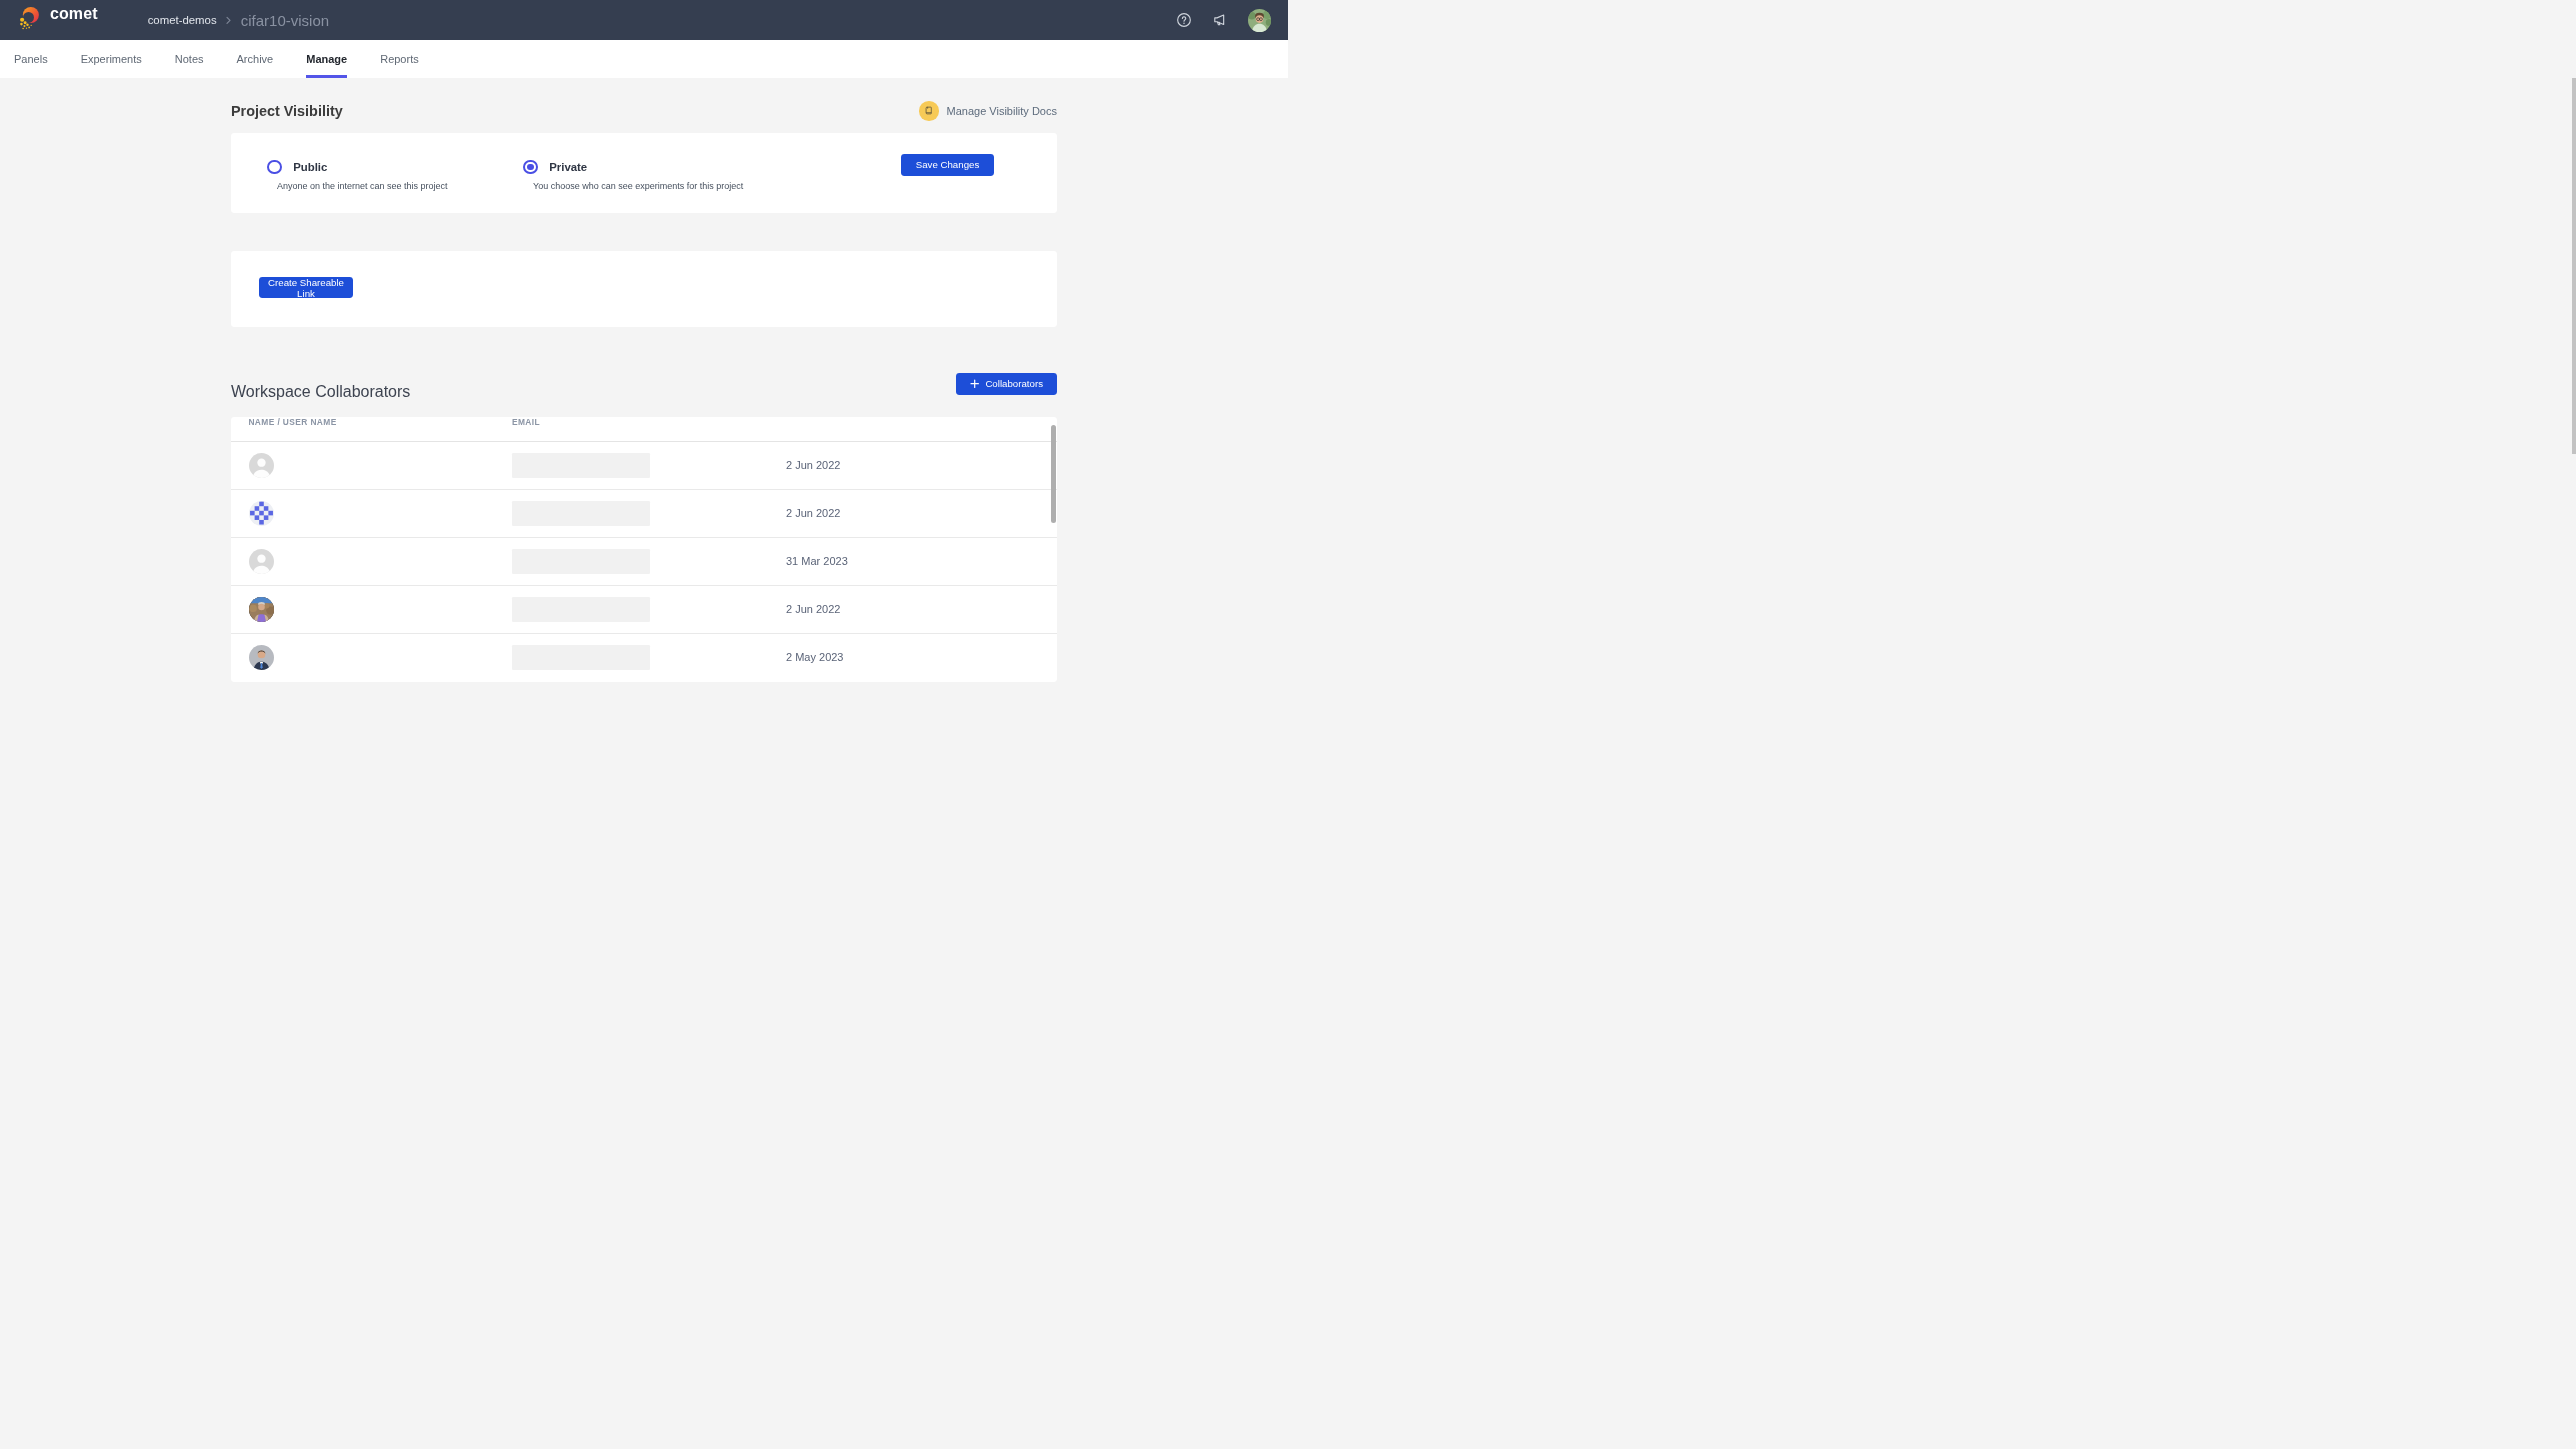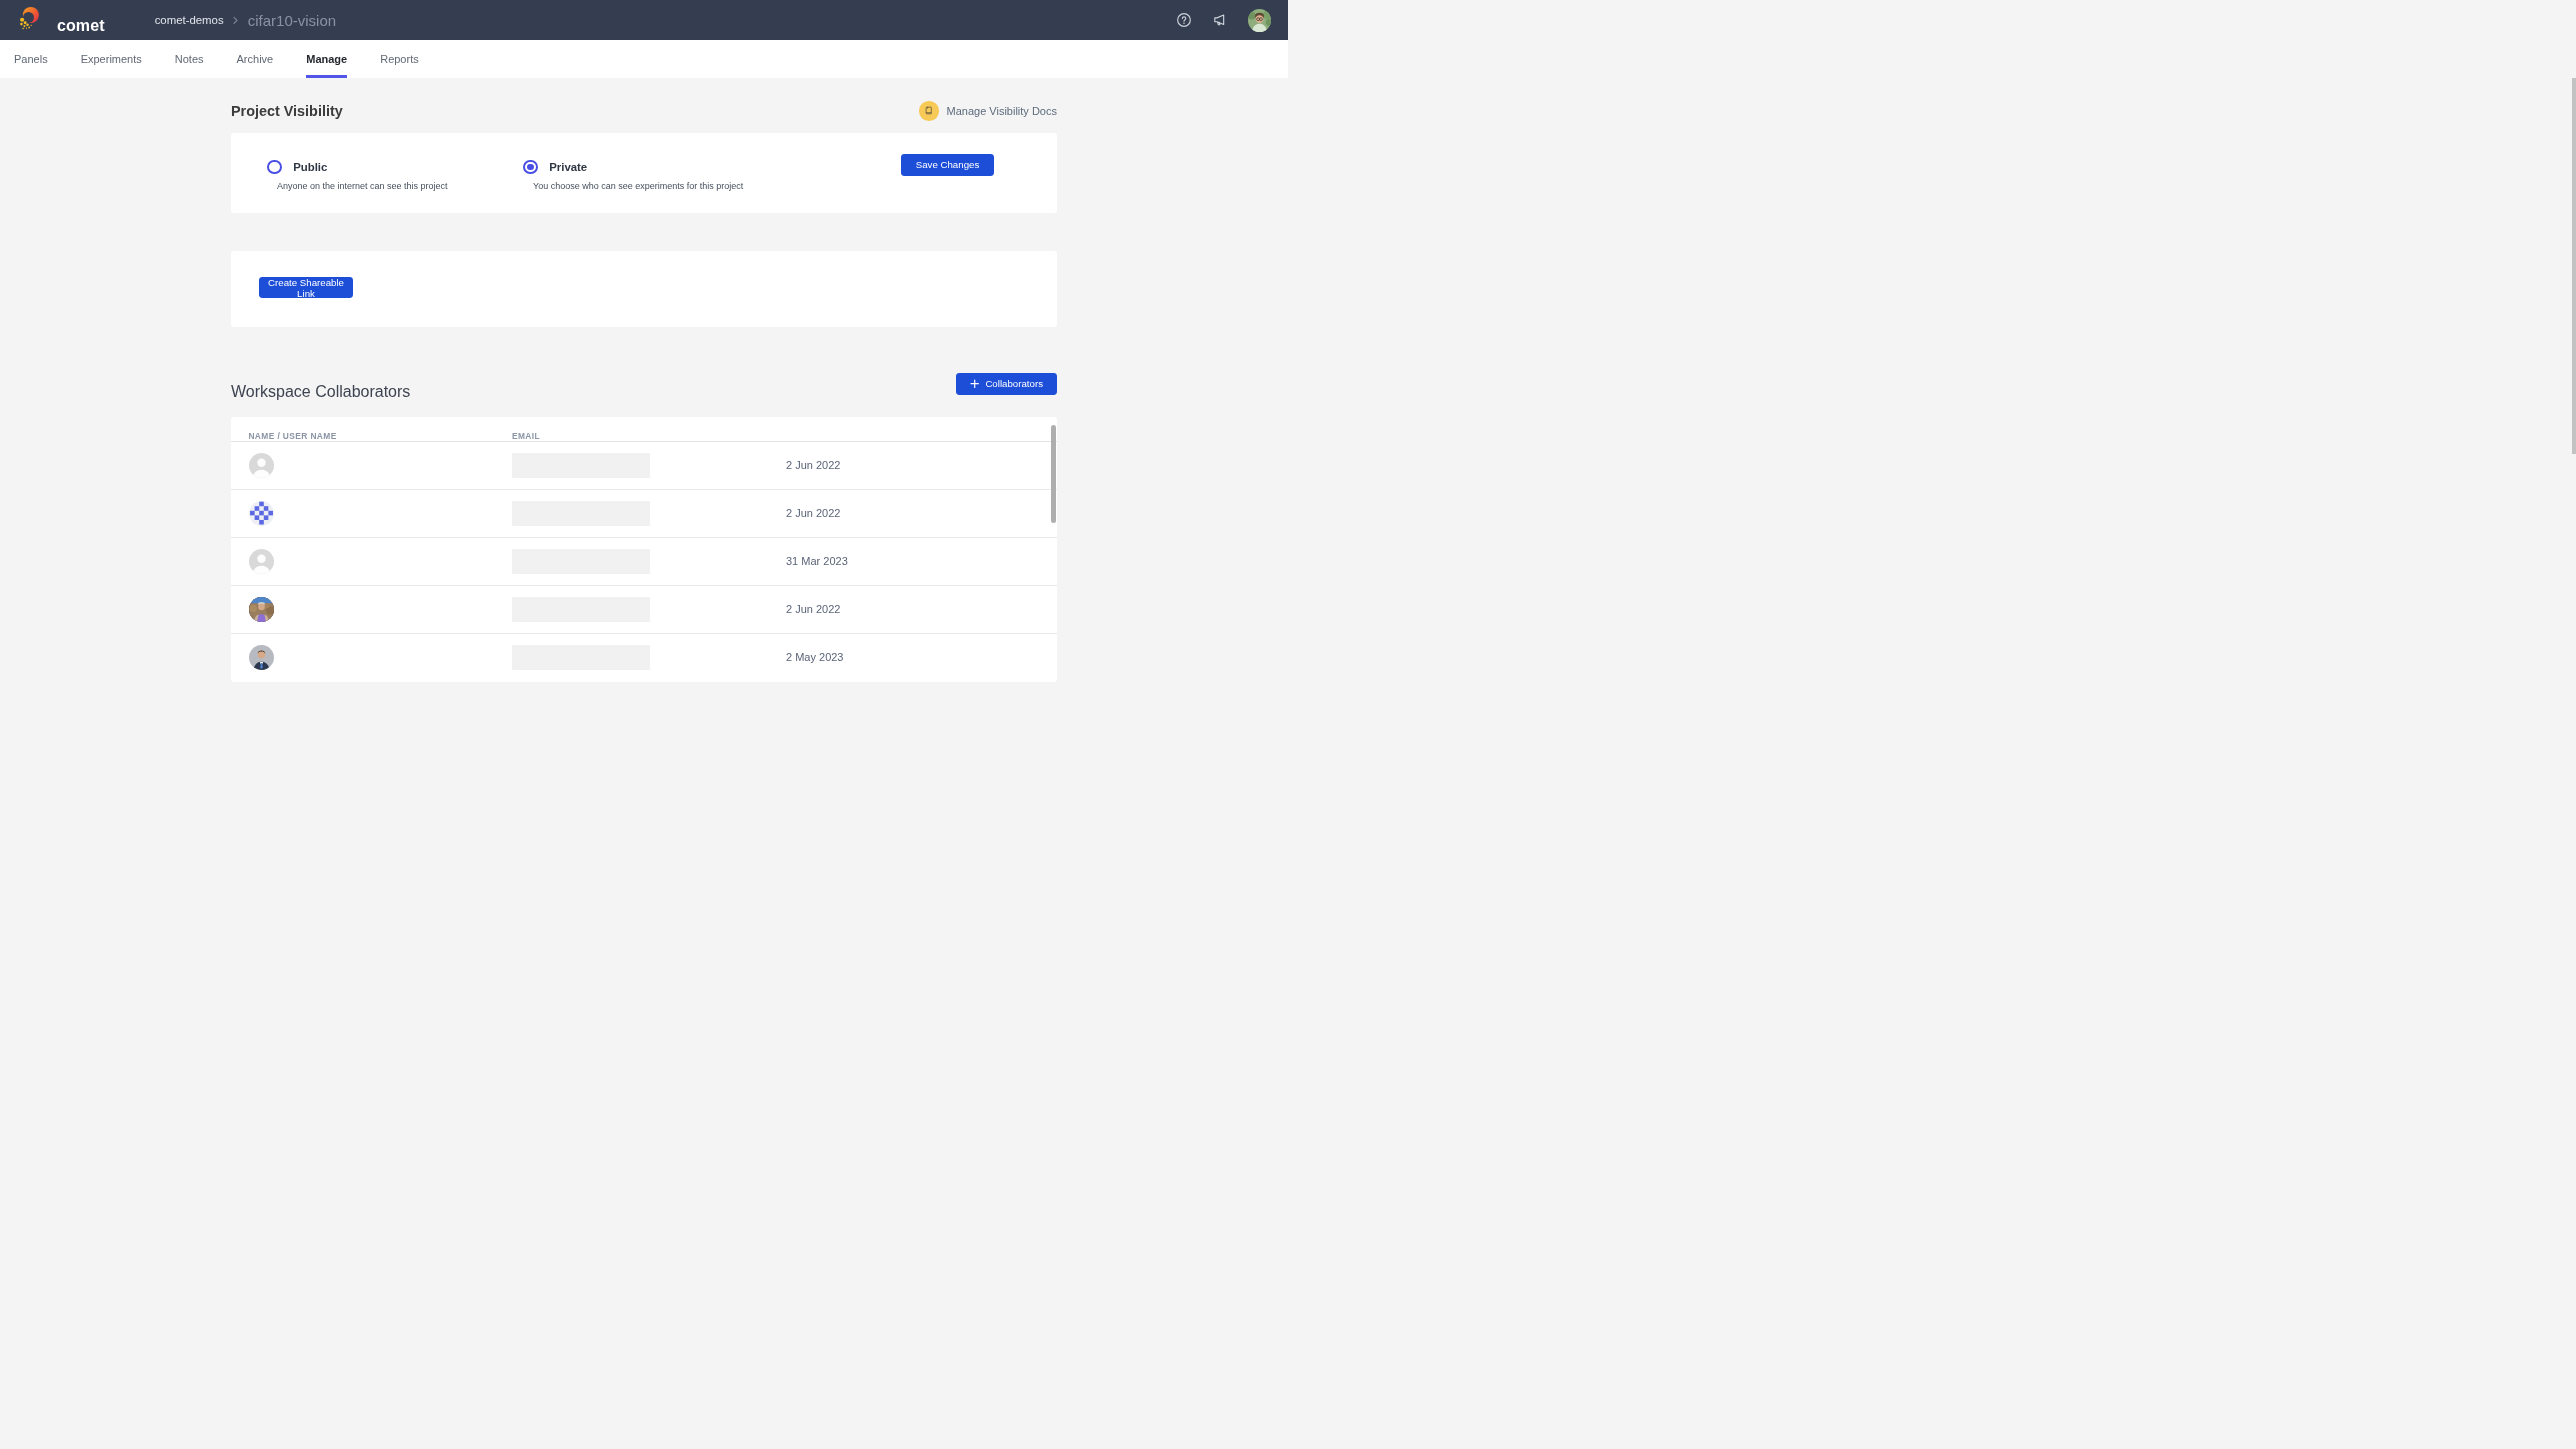--- a/index.html
+++ b/index.html
@@ -1,21 +1,21 @@
 <!DOCTYPE html>
 <html style="font-size:10.7px"><head>
 <meta charset="utf-8">
 <style>
   * { margin:0; padding:0; box-sizing:border-box; }
   html,body { width:1288px; height:725px; overflow:hidden; background:#f4f4f4;
     font-family:"Liberation Sans", sans-serif; }
 
   
   .navbar { height:40px; background:#353e50; display:flex; align-items:center; padding:0 17.4px 0 16px; }
-  .brand { display:flex; align-items:flex-end; gap:14px; }
+  .brand { display:flex; align-items:flex-start; gap:7px; }
   .brand-logo { width:27px; height:29.5px; }
   .brand-name { color:#ffffff; font-size:16px; font-weight:bold; letter-spacing:0.1px; }
   .crumbs { display:flex; align-items:center; gap:6.7px; margin-left:50px; }
   .crumb-ws { color:#e2e6ec; font-size:11.4px; }
   .crumb-proj { color:#8a92a2; font-size:15px; }
   .crumb-sep { width:10.7px; height:10.7px; }
   .nav-right { margin-left:auto; display:flex; align-items:center; gap:20px; }
   .nav-ico { width:16px; height:16px; display:block; cursor:pointer; }
   .nav-avatar { width:23px; height:23px; border-radius:50%; overflow:hidden; cursor:pointer; }
   .nav-avatar svg { display:block; width:100%; height:100%; }
@@ -52,21 +52,21 @@
   .card-share { margin-top:38px; height:76px; padding:26px 0 0 28px; }
   .btn-create { width:94px; height:21.5px; font-size:9.7px; }
 
   .sec2 { margin-top:40px; }
   .h2 { font-size:16px; font-weight:500; color:#3d4350;margin-top:16px; }
   .btn-collab { display:flex; align-items:center; justify-content:center; gap:6px; width:101px; height:22px; font-size:9.7px; }
   .btn-collab svg { width:9.4px; height:9.4px; }
 
   
   .table-card { margin-top:16px; position:relative; }
-  .thead { display:flex; height:25px; align-items:flex-end; border-bottom:0.7px solid #e4e4e4; }
+  .thead { display:flex; height:25px; align-items:flex-start; border-bottom:0.7px solid #e4e4e4; }
   .th { font-size:8.4px; font-weight:bold; color:#8b95a5; letter-spacing:0.4px; }
   .th-name { margin-left:17.4px; }
   .th-email { position:absolute; left:281px; }
   .trow { position:relative; height:48px; border-bottom:0.7px solid #e9e9e9; }
   .trow:last-child { border-bottom:none; }
   .avatar { position:absolute; left:18px; top:11.4px; width:25px; height:25px; border-radius:50%; overflow:hidden; }
   .avatar svg { display:none; width:100%; height:100%; }
   .avatar.av-silhouette .v-silhouette,
   .avatar.av-identicon .v-identicon,
   .avatar.av-woman-blonde .v-woman-blonde,

